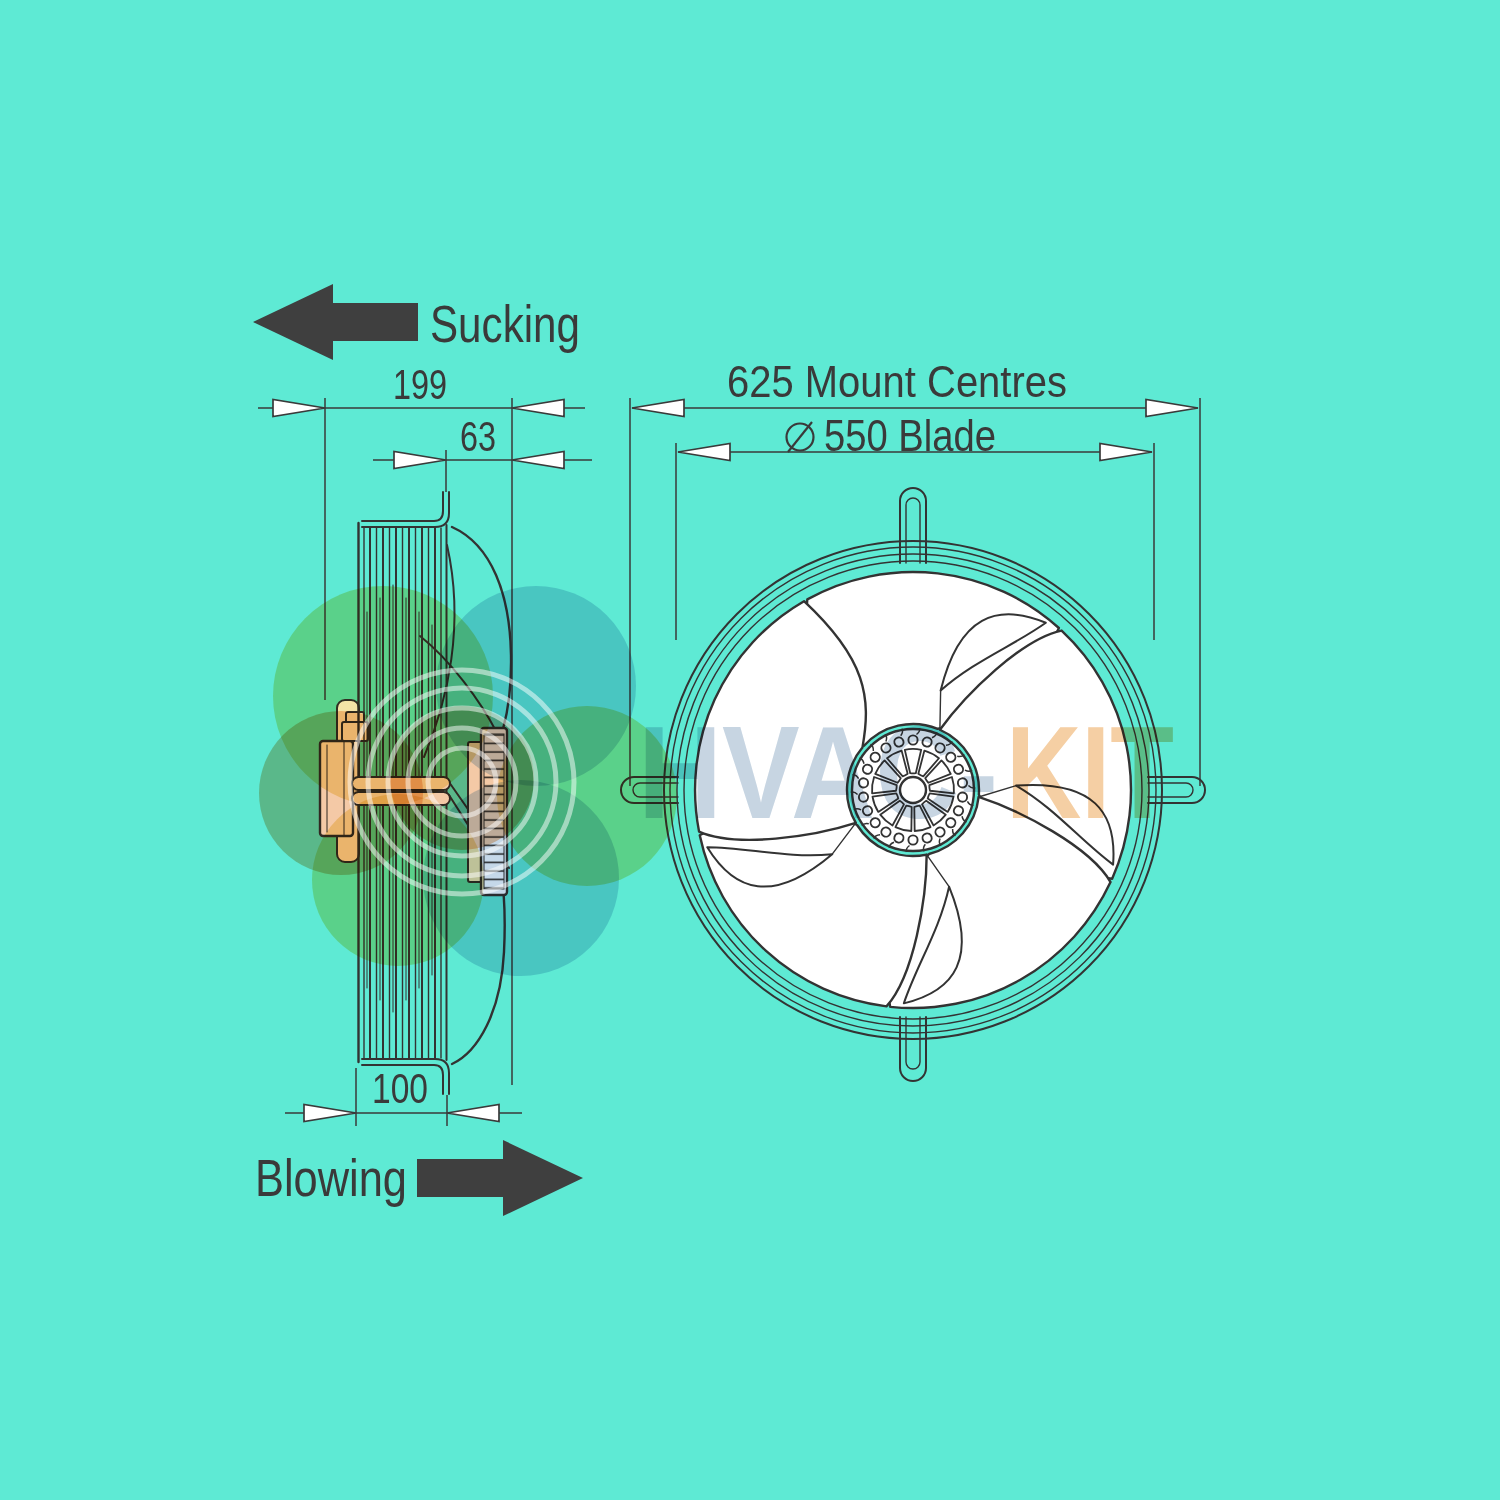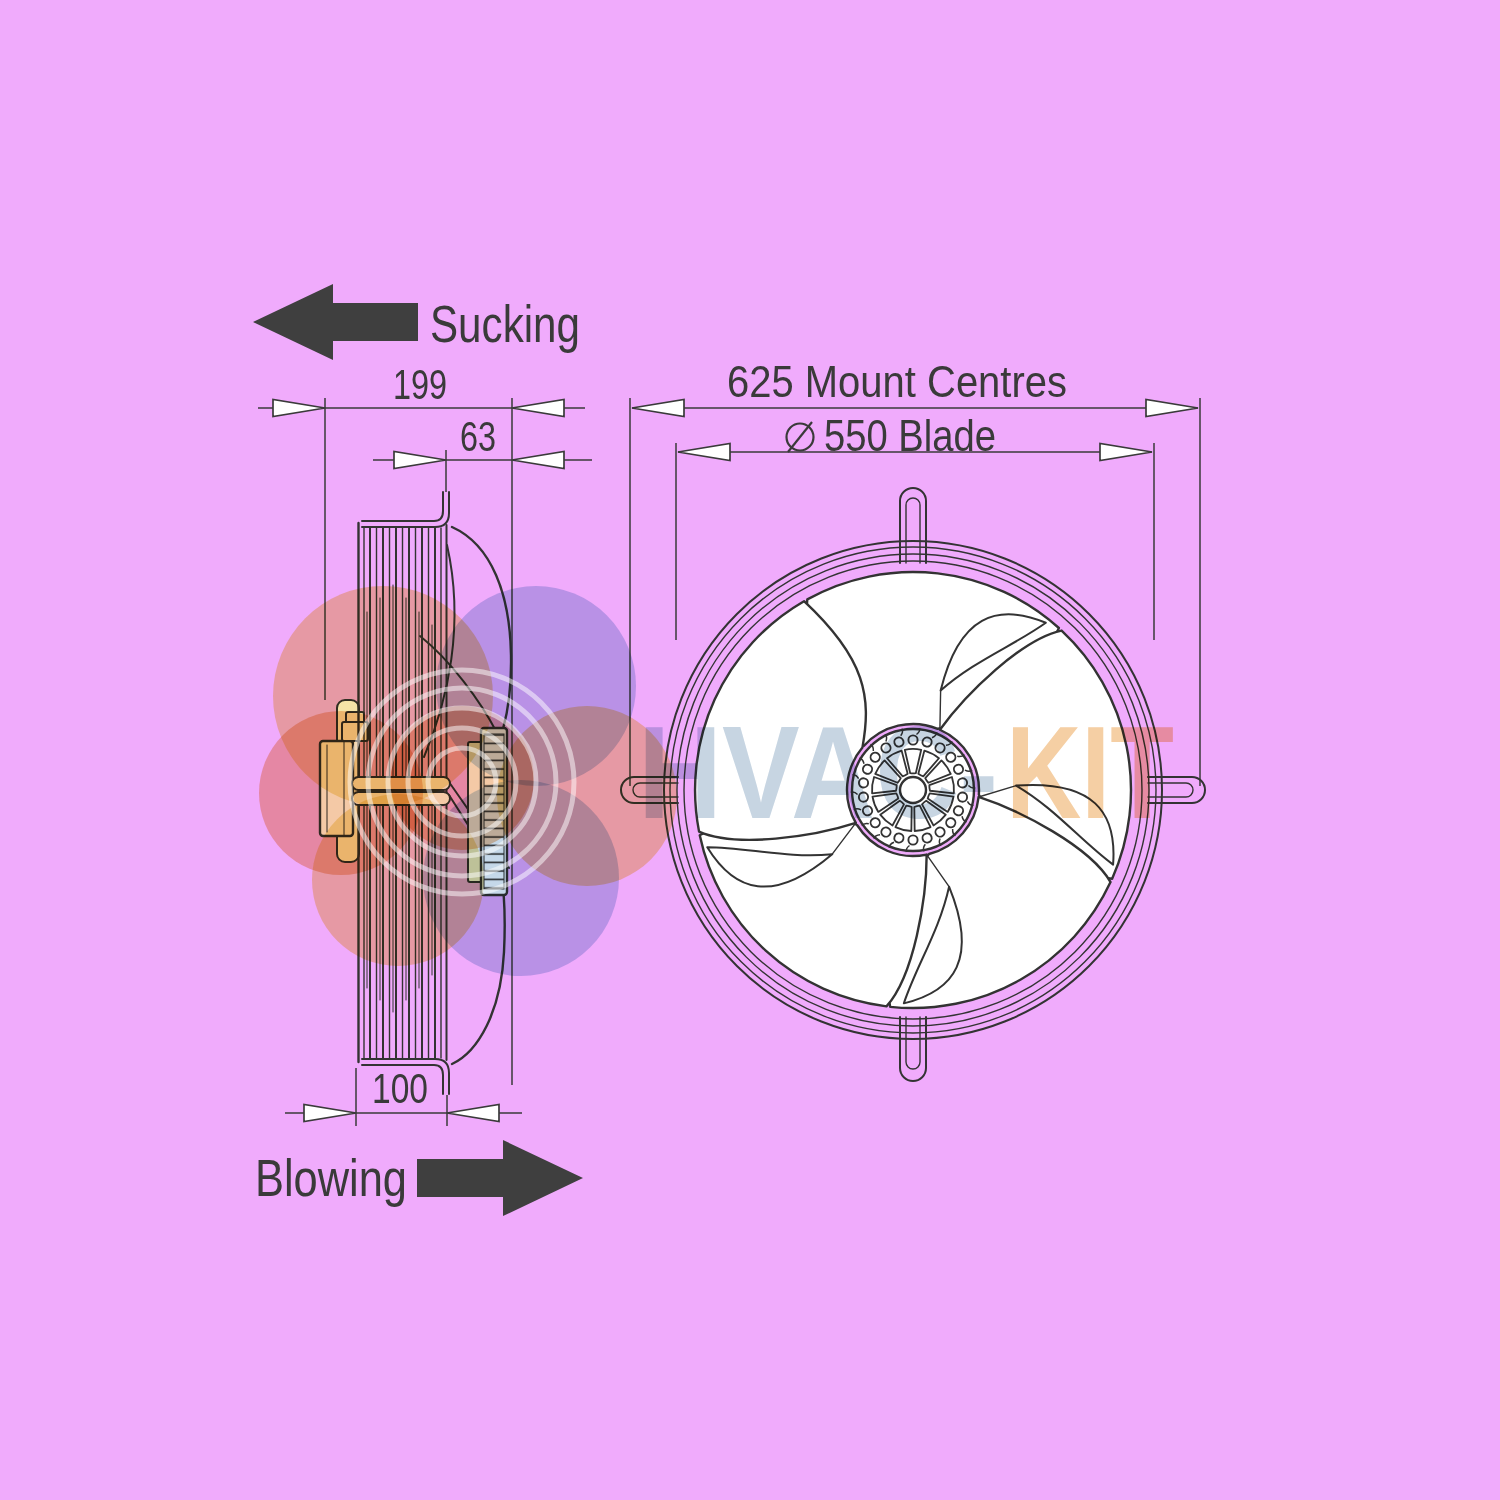--- a/index.html
+++ b/index.html
@@ -1,16 +1,16 @@
 <!DOCTYPE html>
 <html><head>
 <meta charset="utf-8">
 <style>
   html,body{margin:0;padding:0;background:#ffffff;}
-  .stage{position:relative;width:1500px;height:1500px;background:#f0abfc;overflow:hidden;
+  .stage{position:relative;width:1500px;height:1500px;background:#5eead4;overflow:hidden;
          font-family:"Liberation Sans", sans-serif;}
   svg{display:block;}
   .ln{stroke:#333333;fill:none;stroke-width:2;stroke-linecap:round;stroke-linejoin:round;}
   .thick{stroke-width:2.4;}
   .thin{stroke-width:1.4;}
   .hair{stroke-width:1;}
   .wfill{fill:#ffffff;}
   .dim{stroke:#3a3a3a;stroke-width:1.5;fill:none;}
   .dimarrow{fill:#ffffff;stroke:#3a3a3a;stroke-width:1.7;stroke-linejoin:miter;}
   .dimtxt{font-family:"Liberation Sans",sans-serif;font-size:42px;fill:#3a3a3a;}

